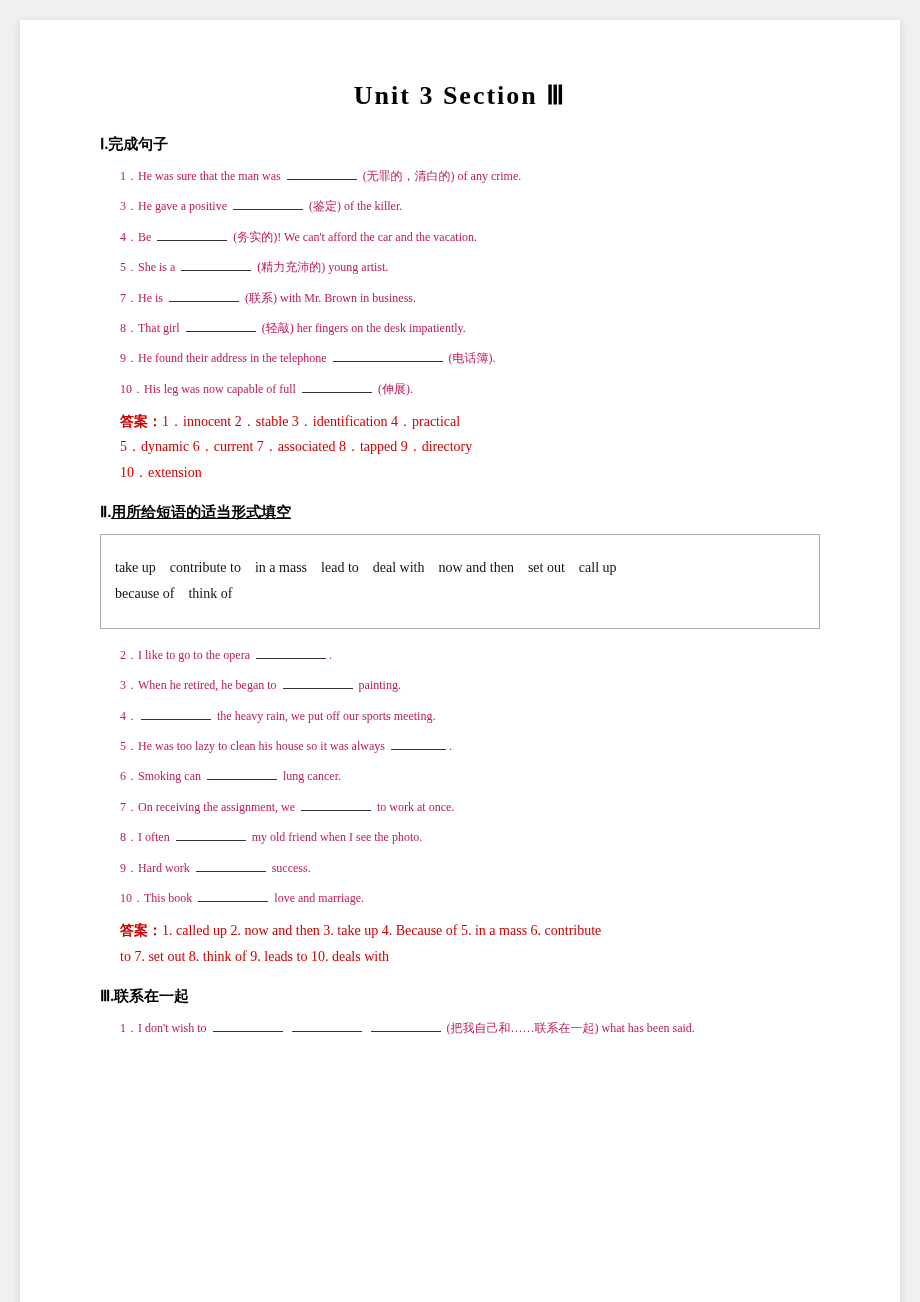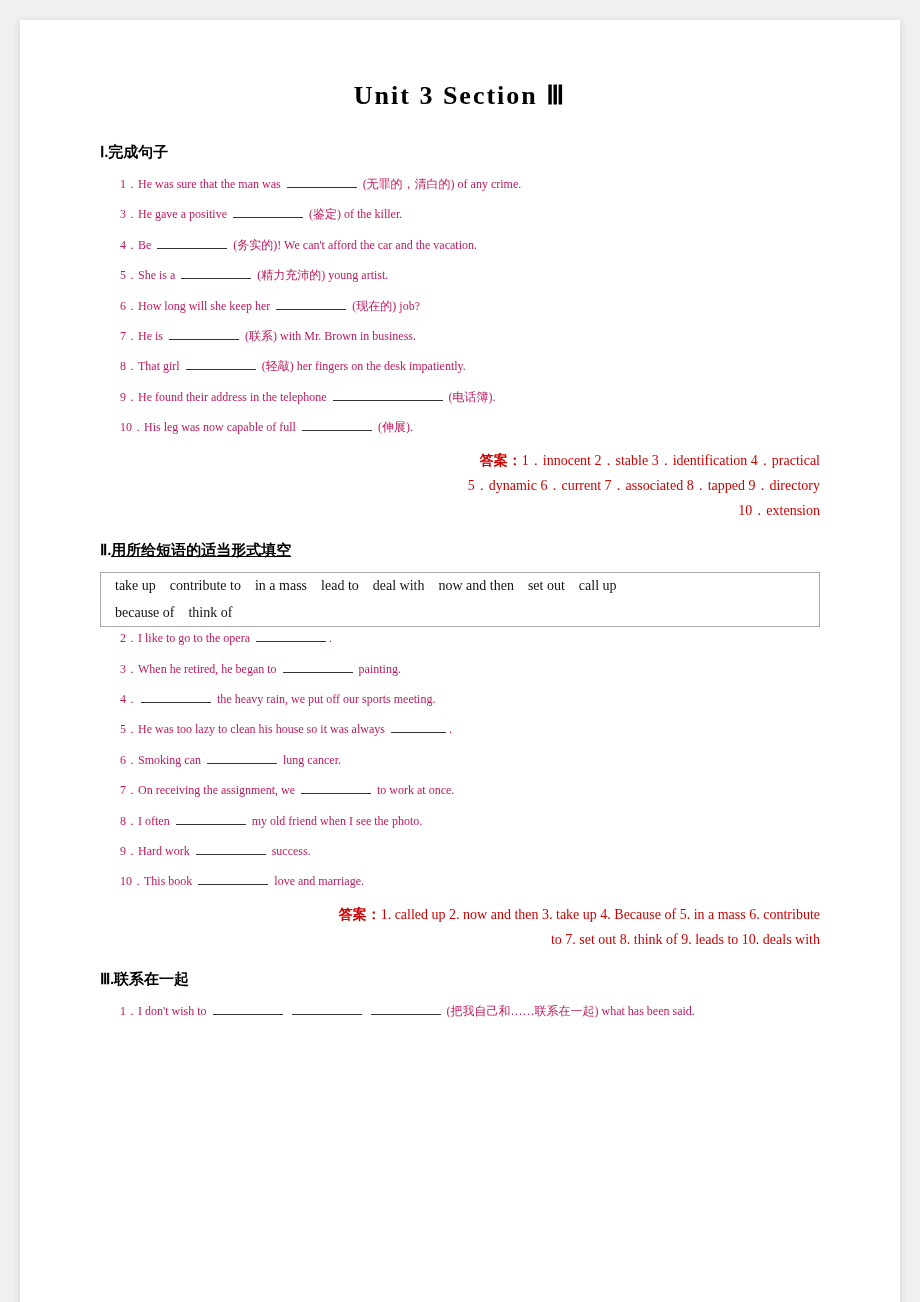--- a/index.html
+++ b/index.html
@@ -16,21 +16,21 @@
       background: white;
       width: 920px;
       min-height: 1302px;
       padding: 60px 80px 60px 80px;
       box-shadow: 0 2px 8px rgba(0,0,0,0.15);
     }
     .page-title {
       text-align: center;
       font-size: 26px;
       font-weight: bold;
-      margin-bottom: 32px;
+      margin-bottom: 24px;
       letter-spacing: 2px;
       font-family: "Times New Roman", serif;
     }
     .section-header {
       font-size: 15px;
       font-weight: bold;
       margin-bottom: 12px;
       color: #000;
     }
     .question-item {
@@ -50,29 +50,28 @@
     }
     .blank-short {
       min-width: 55px;
     }
     .answer-block {
       color: #cc0000;
       font-size: 14px;
       margin-top: 8px;
       margin-bottom: 14px;
       line-height: 1.8;
-      text-align: right;
     }
     .answer-block .answer-label {
       font-weight: bold;
     }
     .phrase-box {
       border: 1px solid #aaa;
-      padding: 0 14px;
-      margin-bottom: 1px;
+      padding: 20px 14px;
+      margin-bottom: 16px;
       font-size: 14px;
       line-height: 1.9;
       color: #111;
     }
     .underline-title {
       text-decoration: underline;
       font-weight: bold;
       text-align: center;
     }
     .section-divider {
@@ -99,23 +98,20 @@
       1．He was sure that the man was <span class="blank"></span> (无罪的，清白的) of any crime.
     </div>
     <div class="question-item">
       3．He gave a positive <span class="blank"></span> (鉴定) of the killer.
     </div>
     <div class="question-item">
       4．Be <span class="blank"></span> (务实的)! We can't afford the car and the vacation.
     </div>
     <div class="question-item">
       5．She is a <span class="blank"></span> (精力充沛的) young artist.
-    </div>
-    <div class="question-item">
-      6．How long will she keep her <span class="blank"></span> (现在的) job?
     </div>
     <div class="question-item">
       7．He is <span class="blank"></span> (联系) with Mr. Brown in business.
     </div>
     <div class="question-item">
       8．That girl <span class="blank"></span> (轻敲) her fingers on the desk impatiently.
     </div>
     <div class="question-item">
       9．He found their address in the telephone <span class="blank blank-long"></span> (电话簿).
     </div>

